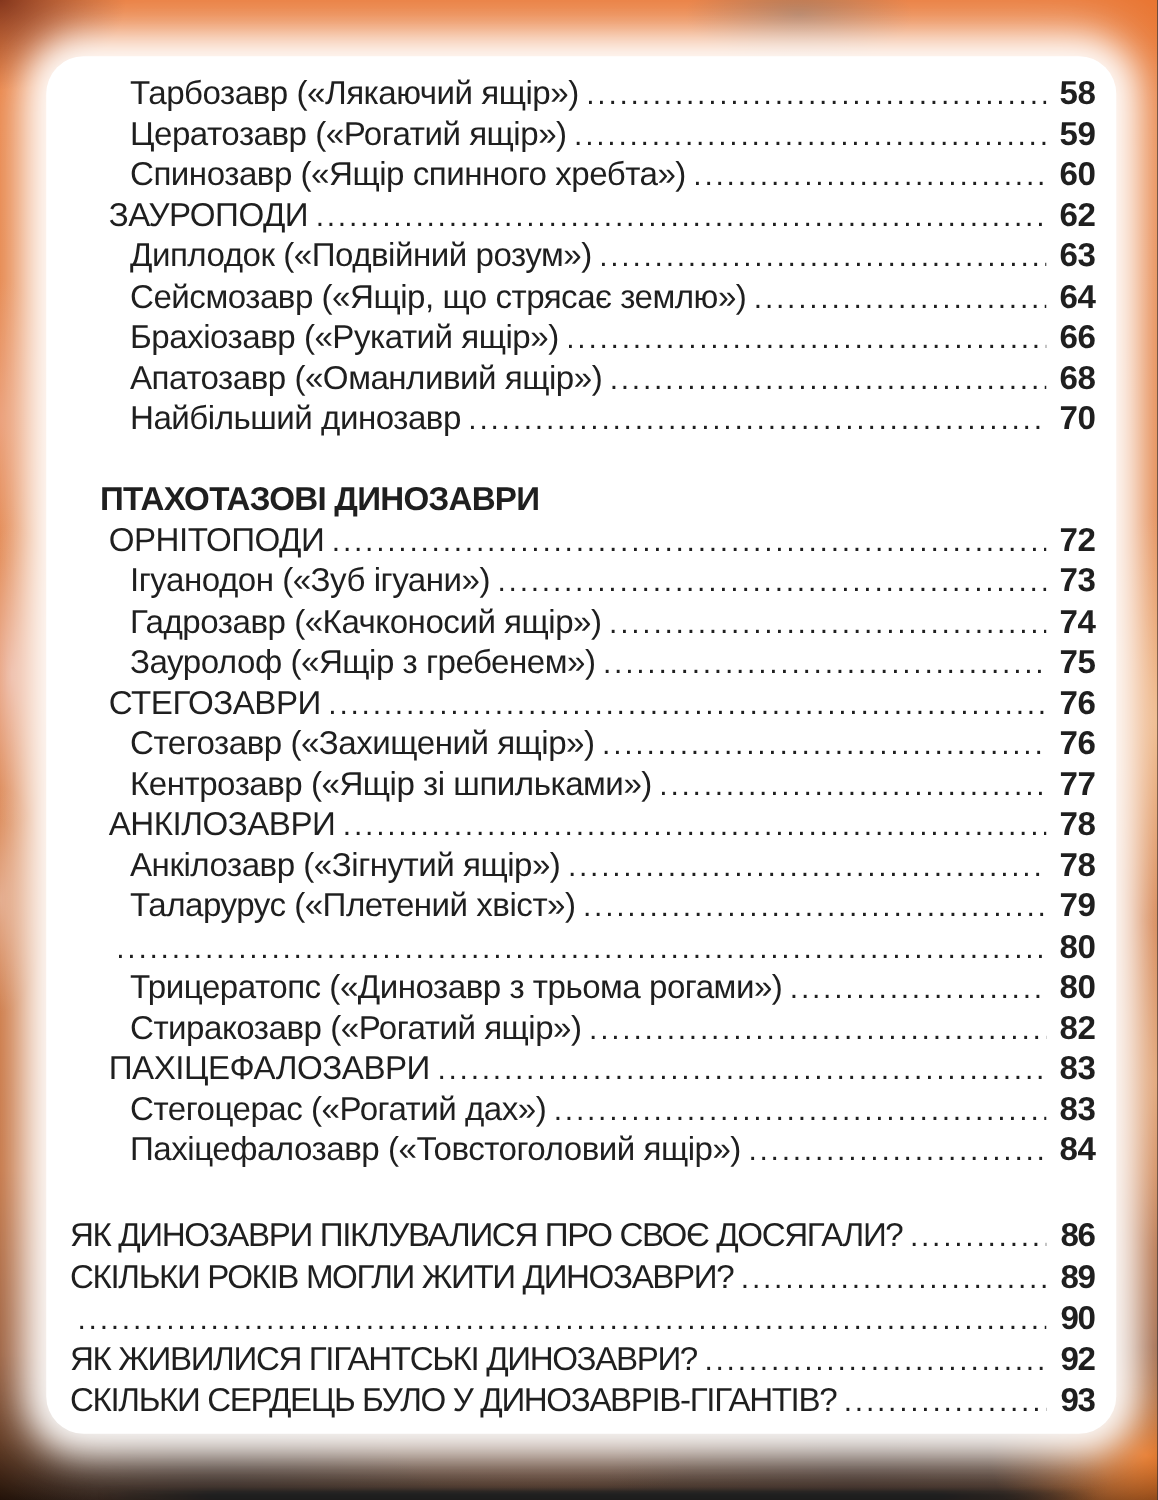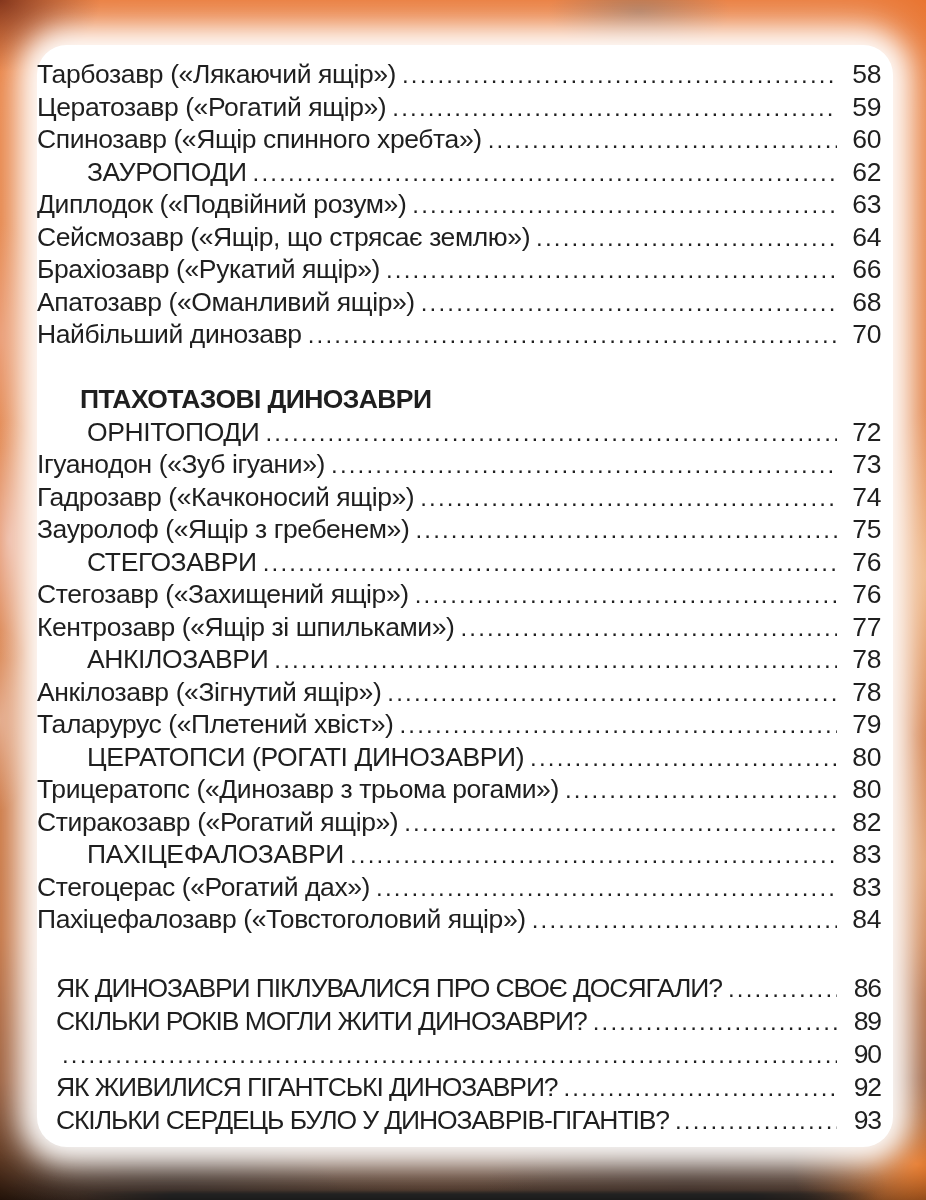--- a/index.html
+++ b/index.html
@@ -51,21 +51,21 @@
   }
   .row {
     display: flex;
     align-items: baseline;
     height: 32.5px;
     font-size: 26.5px;
     letter-spacing: -0.4px;
     white-space: nowrap;
     line-height: 32.5px;
   }
-  .row.entry    { }
+  .row.entry    { padding-left: 67px; }
   .row.section  { padding-left: 50px; }
   .row.chapter  { padding-left: 23px; font-weight: bold; letter-spacing: -0.6px; margin-left: 20px; }
   .row.question { padding-left: 19px; height: 33px; line-height: 33px; letter-spacing: -1.1px; }
   .spacer { height: 32.5px; }
   .spacer.big { height: 36px; }
   .label { flex: 0 0 auto; }
   .leader {
     flex: 1 1 auto;
     overflow: hidden;
     margin-left: 6px;
@@ -73,22 +73,23 @@
   }
   .leader::after {
     content: "........................................................................................................................................................";
     font-size: 24px;
     letter-spacing: 2.2px;
     color: var(--text, #1f1f1f);
   }
   .num {
     flex: 0 0 auto;
     min-width: 38px;
-    text-align: right;
+    text-align: center;
     padding-left: 6px;
+    font-weight: bold;
   }
 </style>
 </head>
 <body>
 
 <div class="scene" style="--text: #1f1f1f; --page: #ffffff;">
   <div class="bottom-black-strip"></div>
   <div class="page">
     <div id="toc-list">
         <div class="row entry">
@@ -185,21 +186,20 @@
     <span class="label">Анкілозавр («Зігнутий ящір»)</span>
     <span class="leader"></span>
     <span class="num">78</span>
   </div>
         <div class="row entry">
     <span class="label">Таларурус («Плетений хвіст»)</span>
     <span class="leader"></span>
     <span class="num">79</span>
   </div>
         <div class="row section">
-    <span class="label">ЦЕРАТОПСИ (РОГАТІ ДИНОЗАВРИ)</span>
     <span class="leader"></span>
     <span class="num">80</span>
   </div>
         <div class="row entry">
     <span class="label">Трицератопс («Динозавр з трьома рогами»)</span>
     <span class="leader"></span>
     <span class="num">80</span>
   </div>
         <div class="row entry">
     <span class="label">Стиракозавр («Рогатий ящір»)</span>

